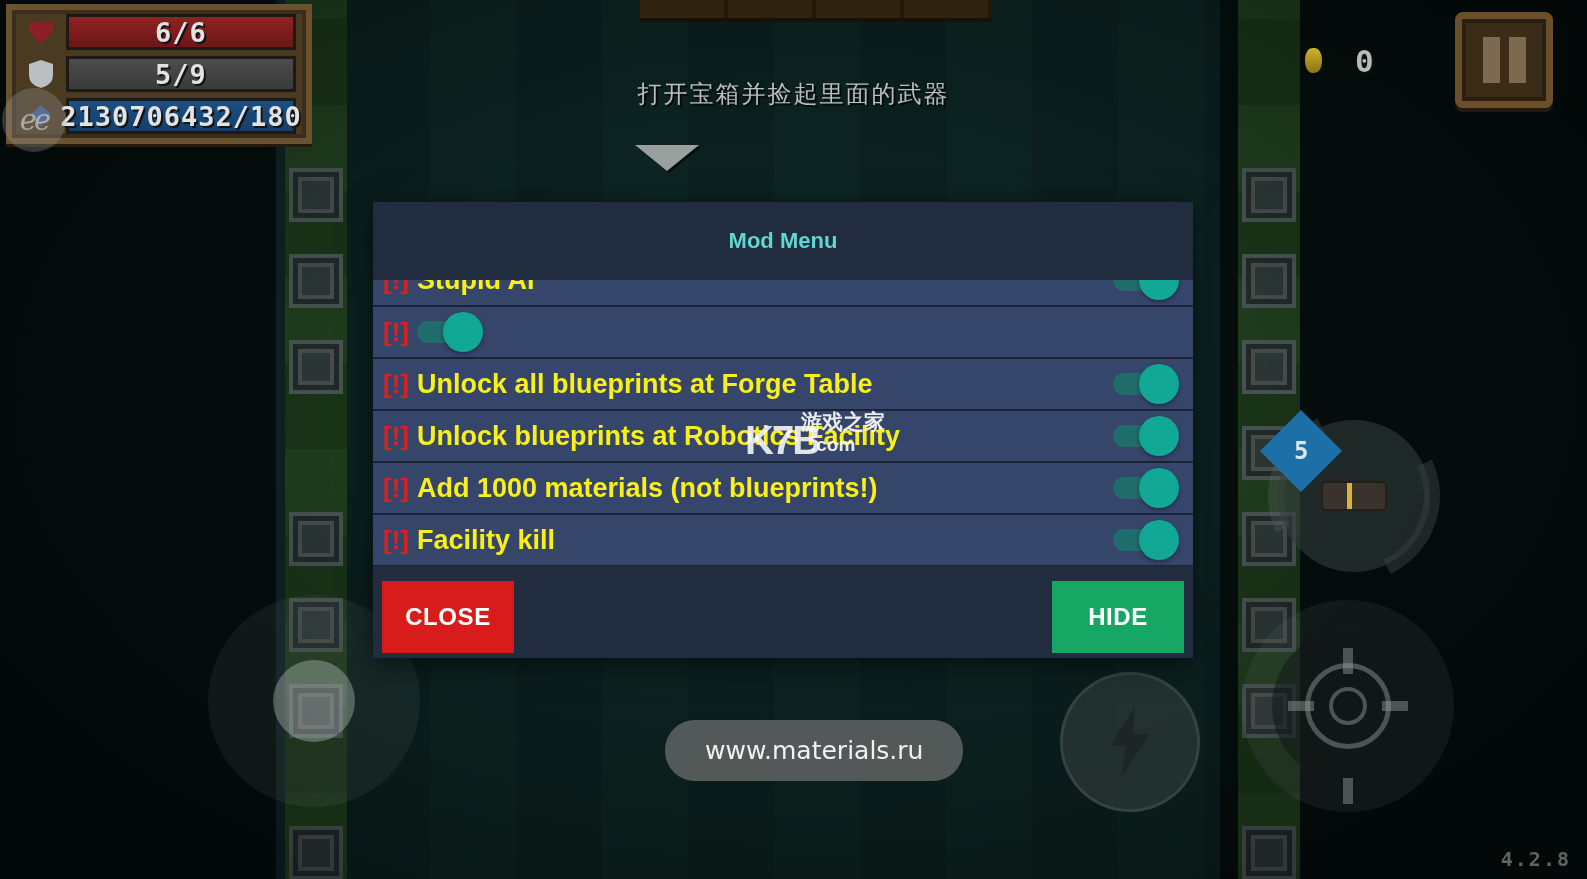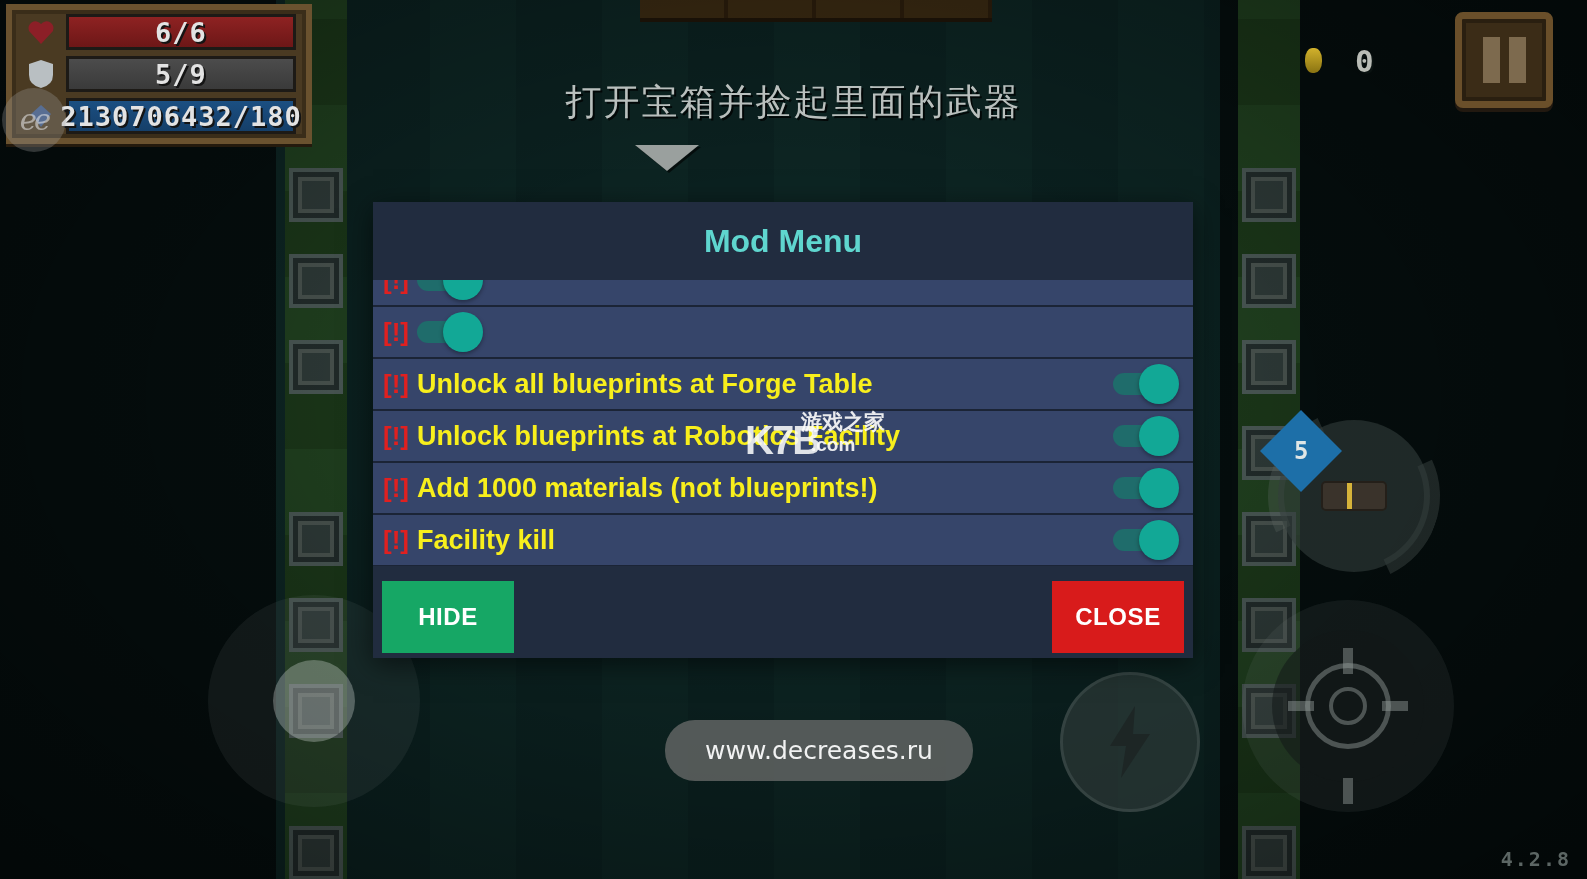--- a/index.html
+++ b/index.html
@@ -130,21 +130,21 @@
     border-radius:8px;
     box-shadow:inset 0 0 0 4px #2a1f10, 0 4px 0 #221910;
     display:flex; align-items:center; justify-content:center; gap:9px;
   }
   .pause-bar { width:17px; height:46px; background:#7d6a4e; }
 
   
   .objective {
     position:absolute; left:0; top:78px; width:1587px;
     text-align:center;
-    color:#b9bfbd; font-size:36px; font-weight:400;
+    color:#b9bfbd; font-size:24px; font-weight:400;
     font-family:"DejaVu Sans", sans-serif;
     text-shadow:2px 2px 0 rgba(0,0,0,0.75);
     letter-spacing:2px;
   }
   .objective-arrow {
     position:absolute; left:635px; top:145px;
     width:0; height:0;
     border-left:32px solid transparent;
     border-right:32px solid transparent;
     border-top:26px solid #9aa09e;
@@ -243,21 +243,21 @@
   
   .dialog {
     position:absolute; left:373px; top:202px;
     width:820px; height:456px;
     background:#212c3f;
     box-shadow:0 6px 26px rgba(0,0,0,0.55);
   }
   .dialog-title {
     height:78px;
     display:flex; align-items:center; justify-content:center;
-    color:#5fd6cf; font-size:32px; font-weight:700;
+    color:#5fd6cf; font-size:22px; font-weight:700;
     font-family:"Liberation Sans", sans-serif;
   }
   .dialog-list {
     position:relative;
     height:296px;
     overflow:hidden;
     background:#212c3f;
   }
   .list-scroll {
     position:absolute; left:0; right:0; top:-26px;
@@ -441,31 +441,32 @@
 
   <div class="joystick joystick-aim"></div>
   <div class="joystick-aim-inner"></div>
   <div class="crosshair"></div>
   <div class="crosshair-dot"></div>
   <div class="crosshair-tick" style="left:1343px; top:648px; width:10px; height:26px;"></div>
   <div class="crosshair-tick" style="left:1343px; top:778px; width:10px; height:26px;"></div>
   <div class="crosshair-tick" style="left:1288px; top:701px; width:26px; height:10px;"></div>
   <div class="crosshair-tick" style="left:1382px; top:701px; width:26px; height:10px;"></div>
 
-  <div class="toast">www.decreases.ru</div>
+  <div class="toast">www.materials.ru</div>
 
   <div class="version">4.2.8</div>
 
   <div class="dialog">
     <div class="dialog-title">Mod Menu</div>
 
     <div class="dialog-list">
       <div class="list-scroll" id="listScroll">
           <div class="list-row">
             <span class="row-marker">[!]</span>
+            <span class="row-label">Stupid AI</span>
             <span class="switch">
               <span class="switch-track"></span>
               <span class="switch-thumb"></span>
             </span>
           </div>
           <div class="list-row">
             <span class="row-marker">[!]</span>
             <span class="switch">
               <span class="switch-track"></span>
               <span class="switch-thumb"></span>
@@ -500,22 +501,22 @@
             <span class="row-label">Facility kill</span>
             <span class="switch">
               <span class="switch-track"></span>
               <span class="switch-thumb"></span>
             </span>
           </div>
         </div>
     </div>
 
     <div class="dialog-actions">
+      <button class="btn btn-close">CLOSE</button>
       <button class="btn btn-hide">HIDE</button>
-      <button class="btn btn-close">CLOSE</button>
     </div>
   </div>
 
   <div class="k7b">
     <div class="k7b-main">K7B</div>
     <div class="k7b-cn">游戏之家</div>
     <div class="k7b-com">.com</div>
   </div>
 
 </div>

